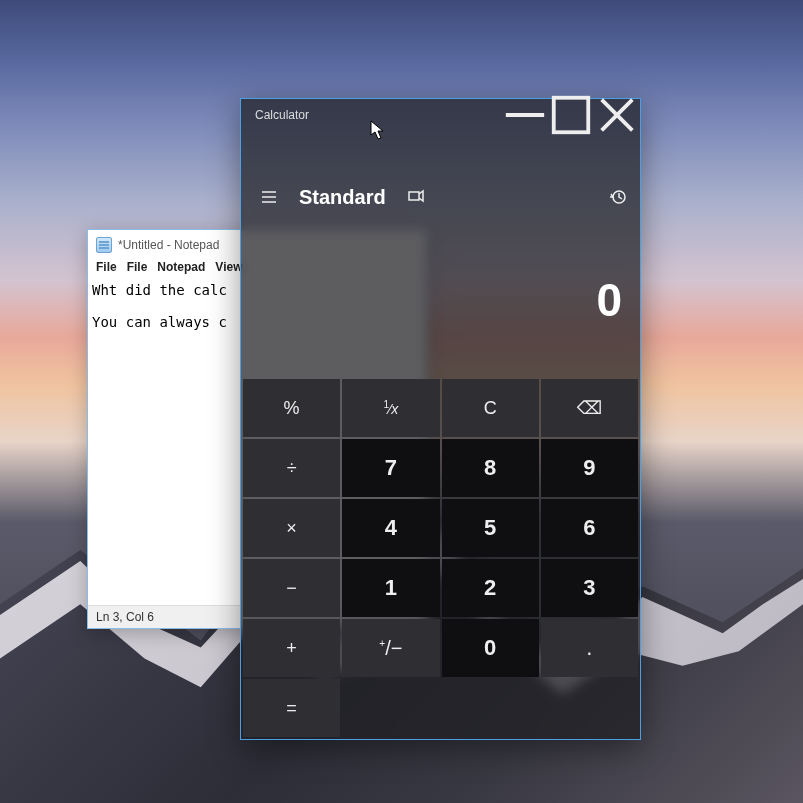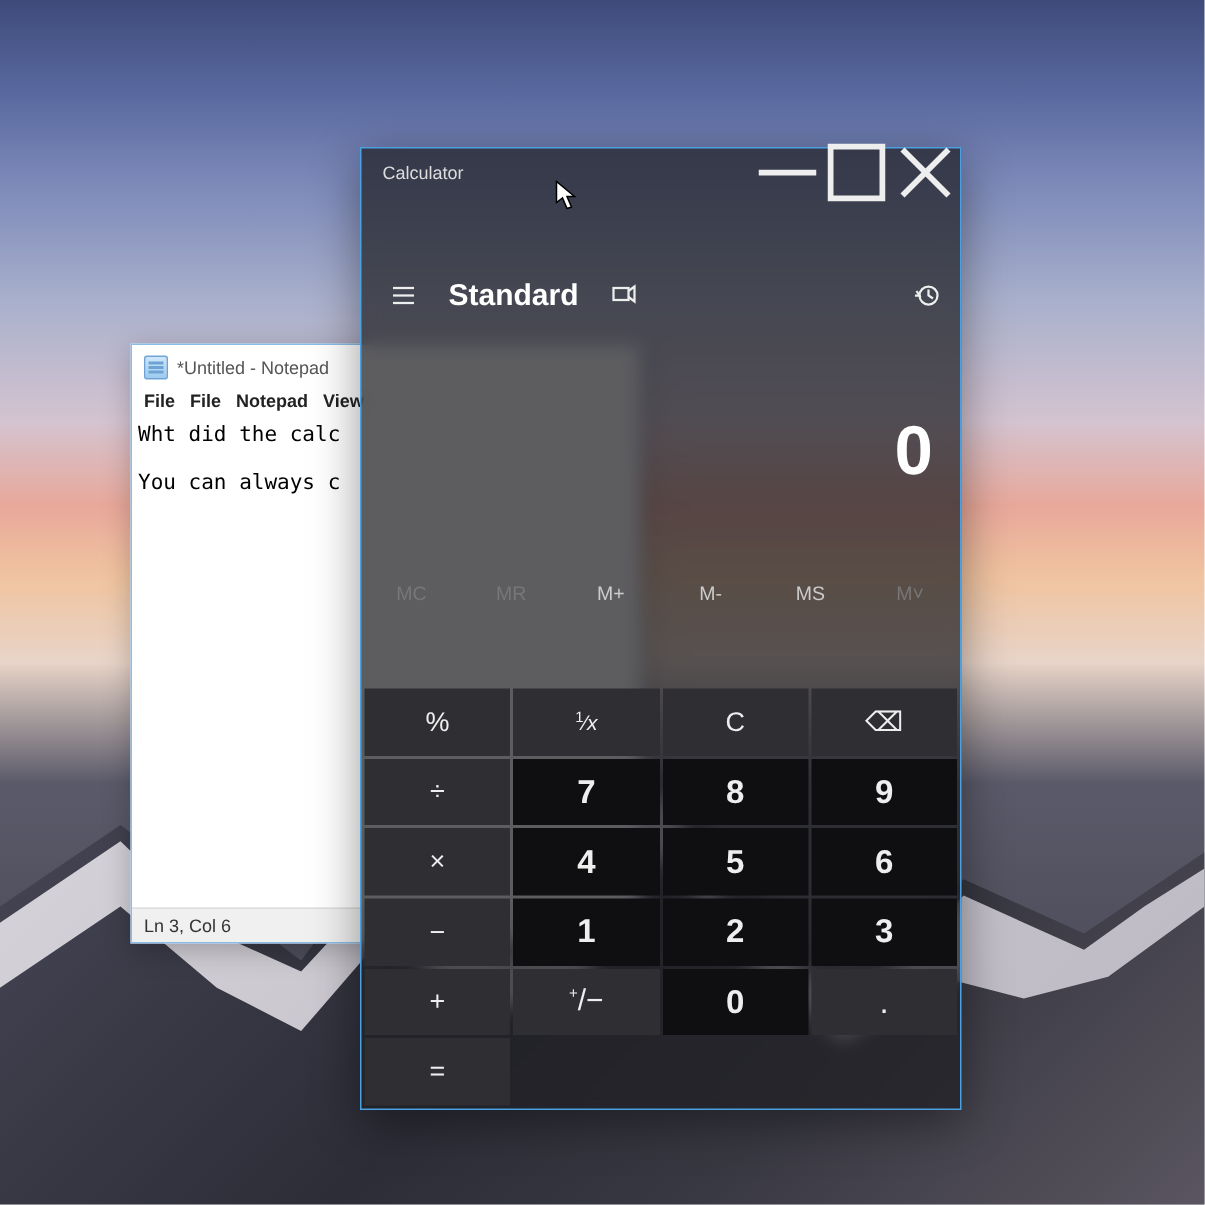--- a/index.html
+++ b/index.html
@@ -180,28 +180,20 @@
       <svg viewBox="0 0 18 18">
           <circle cx="10" cy="9" r="6"></circle>
           <polyline points="10,5 10,9 13,11"></polyline>
           <polyline points="2,6 4,9 1,9"></polyline>
         </svg>
     </div>
   </div>
 
   <div class="display">0</div>
 
-  <div class="memrow">
-    <div class="dim">MC</div>
-    <div class="dim">MR</div>
-    <div>M+</div>
-    <div>M-</div>
-    <div>MS</div>
-    <div class="dim">M˅</div>
-  </div>
 
   <div class="keys">
     <div class="key fn">
         <span>%</span>
       </div>
     <div class="key fn">
         <span class="frac"><sup>1</sup>⁄<i>x</i></span>
       </div>
 
     <div class="key fn">C</div>

